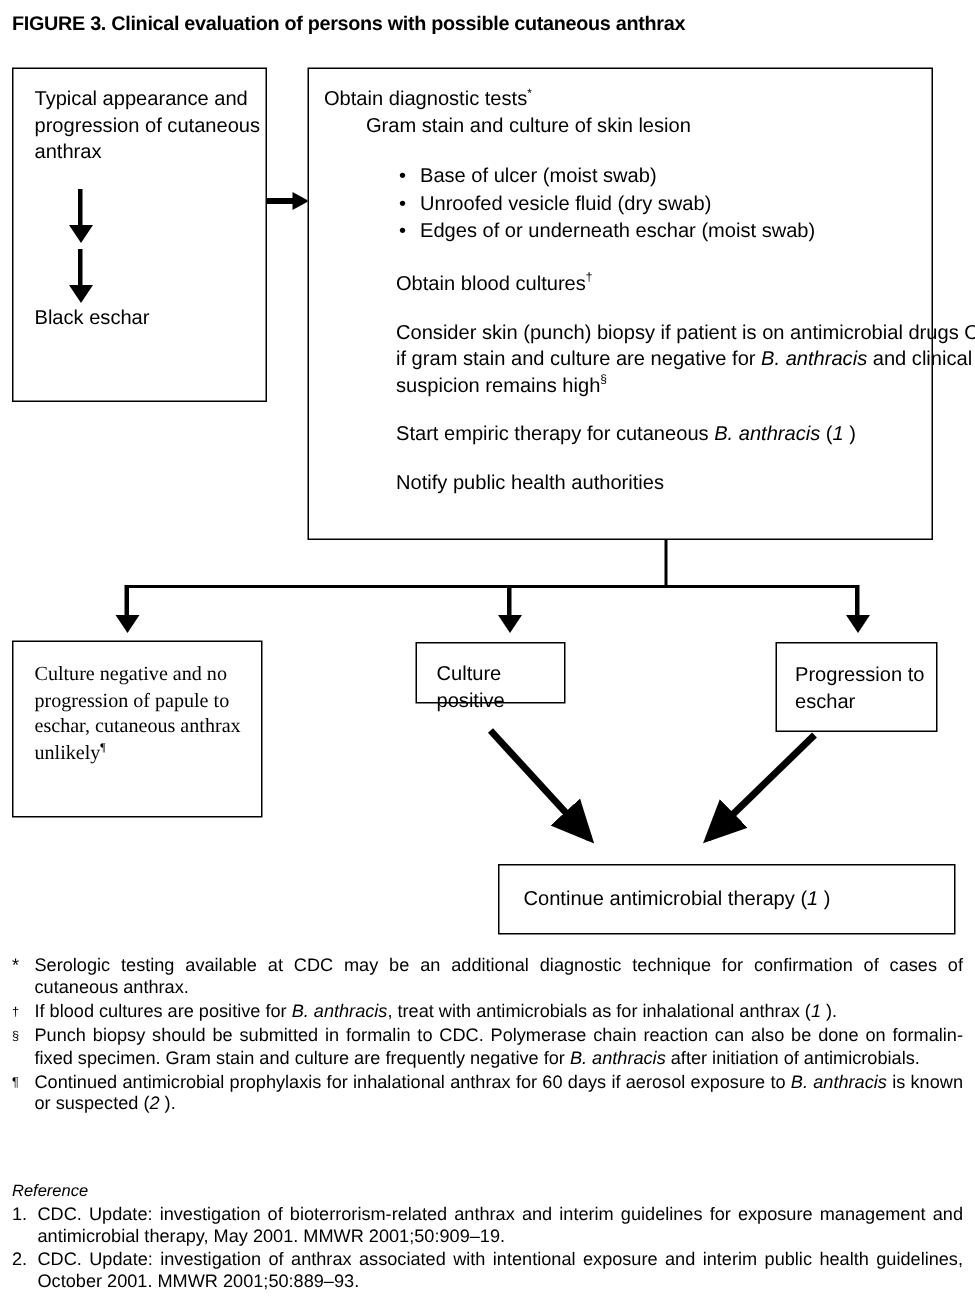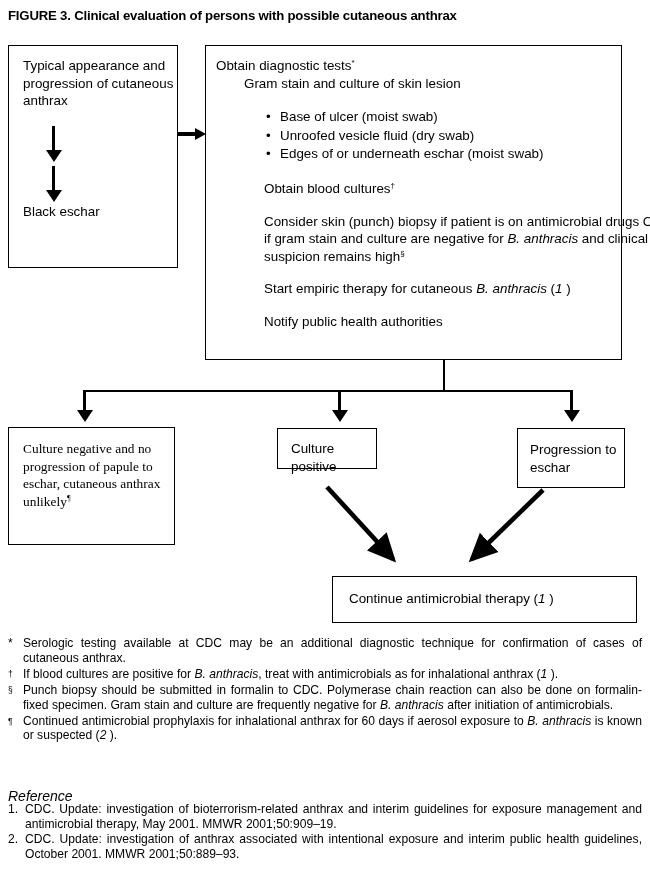--- a/index.html
+++ b/index.html
@@ -75,21 +75,21 @@
 
   
   #diagonals{position:absolute;left:0;top:0;width:650px;height:872px;pointer-events:none;}
 
   
   #footnotes{position:absolute;left:8px;top:636px;width:634px;}
   .fn{font-size:12.1px;line-height:14.9px;position:relative;padding-left:15px;margin-bottom:1px;text-align:justify;}
   .fn .mark{position:absolute;left:0;top:0;width:12px;text-align:left;}
   .fn .mark.sup{font-size:8.5px;vertical-align:super;top:0px;}
   #references-heading{
-    position:absolute;left:8px;top:788px;font-size:14px;font-style:italic;
+    position:absolute;left:8px;top:788px;font-size:11px;font-style:italic;
   }
   #reference-list{position:absolute;left:8px;top:802px;width:634px;}
   .ref{font-size:12.1px;line-height:14.9px;position:relative;padding-left:17px;text-align:justify;}
   .ref .num{position:absolute;left:0;top:0;}
 </style>
 </head>
 <body>
 
 <div id="figure-title">FIGURE 3. Clinical evaluation of persons with possible cutaneous anthrax</div>
 

